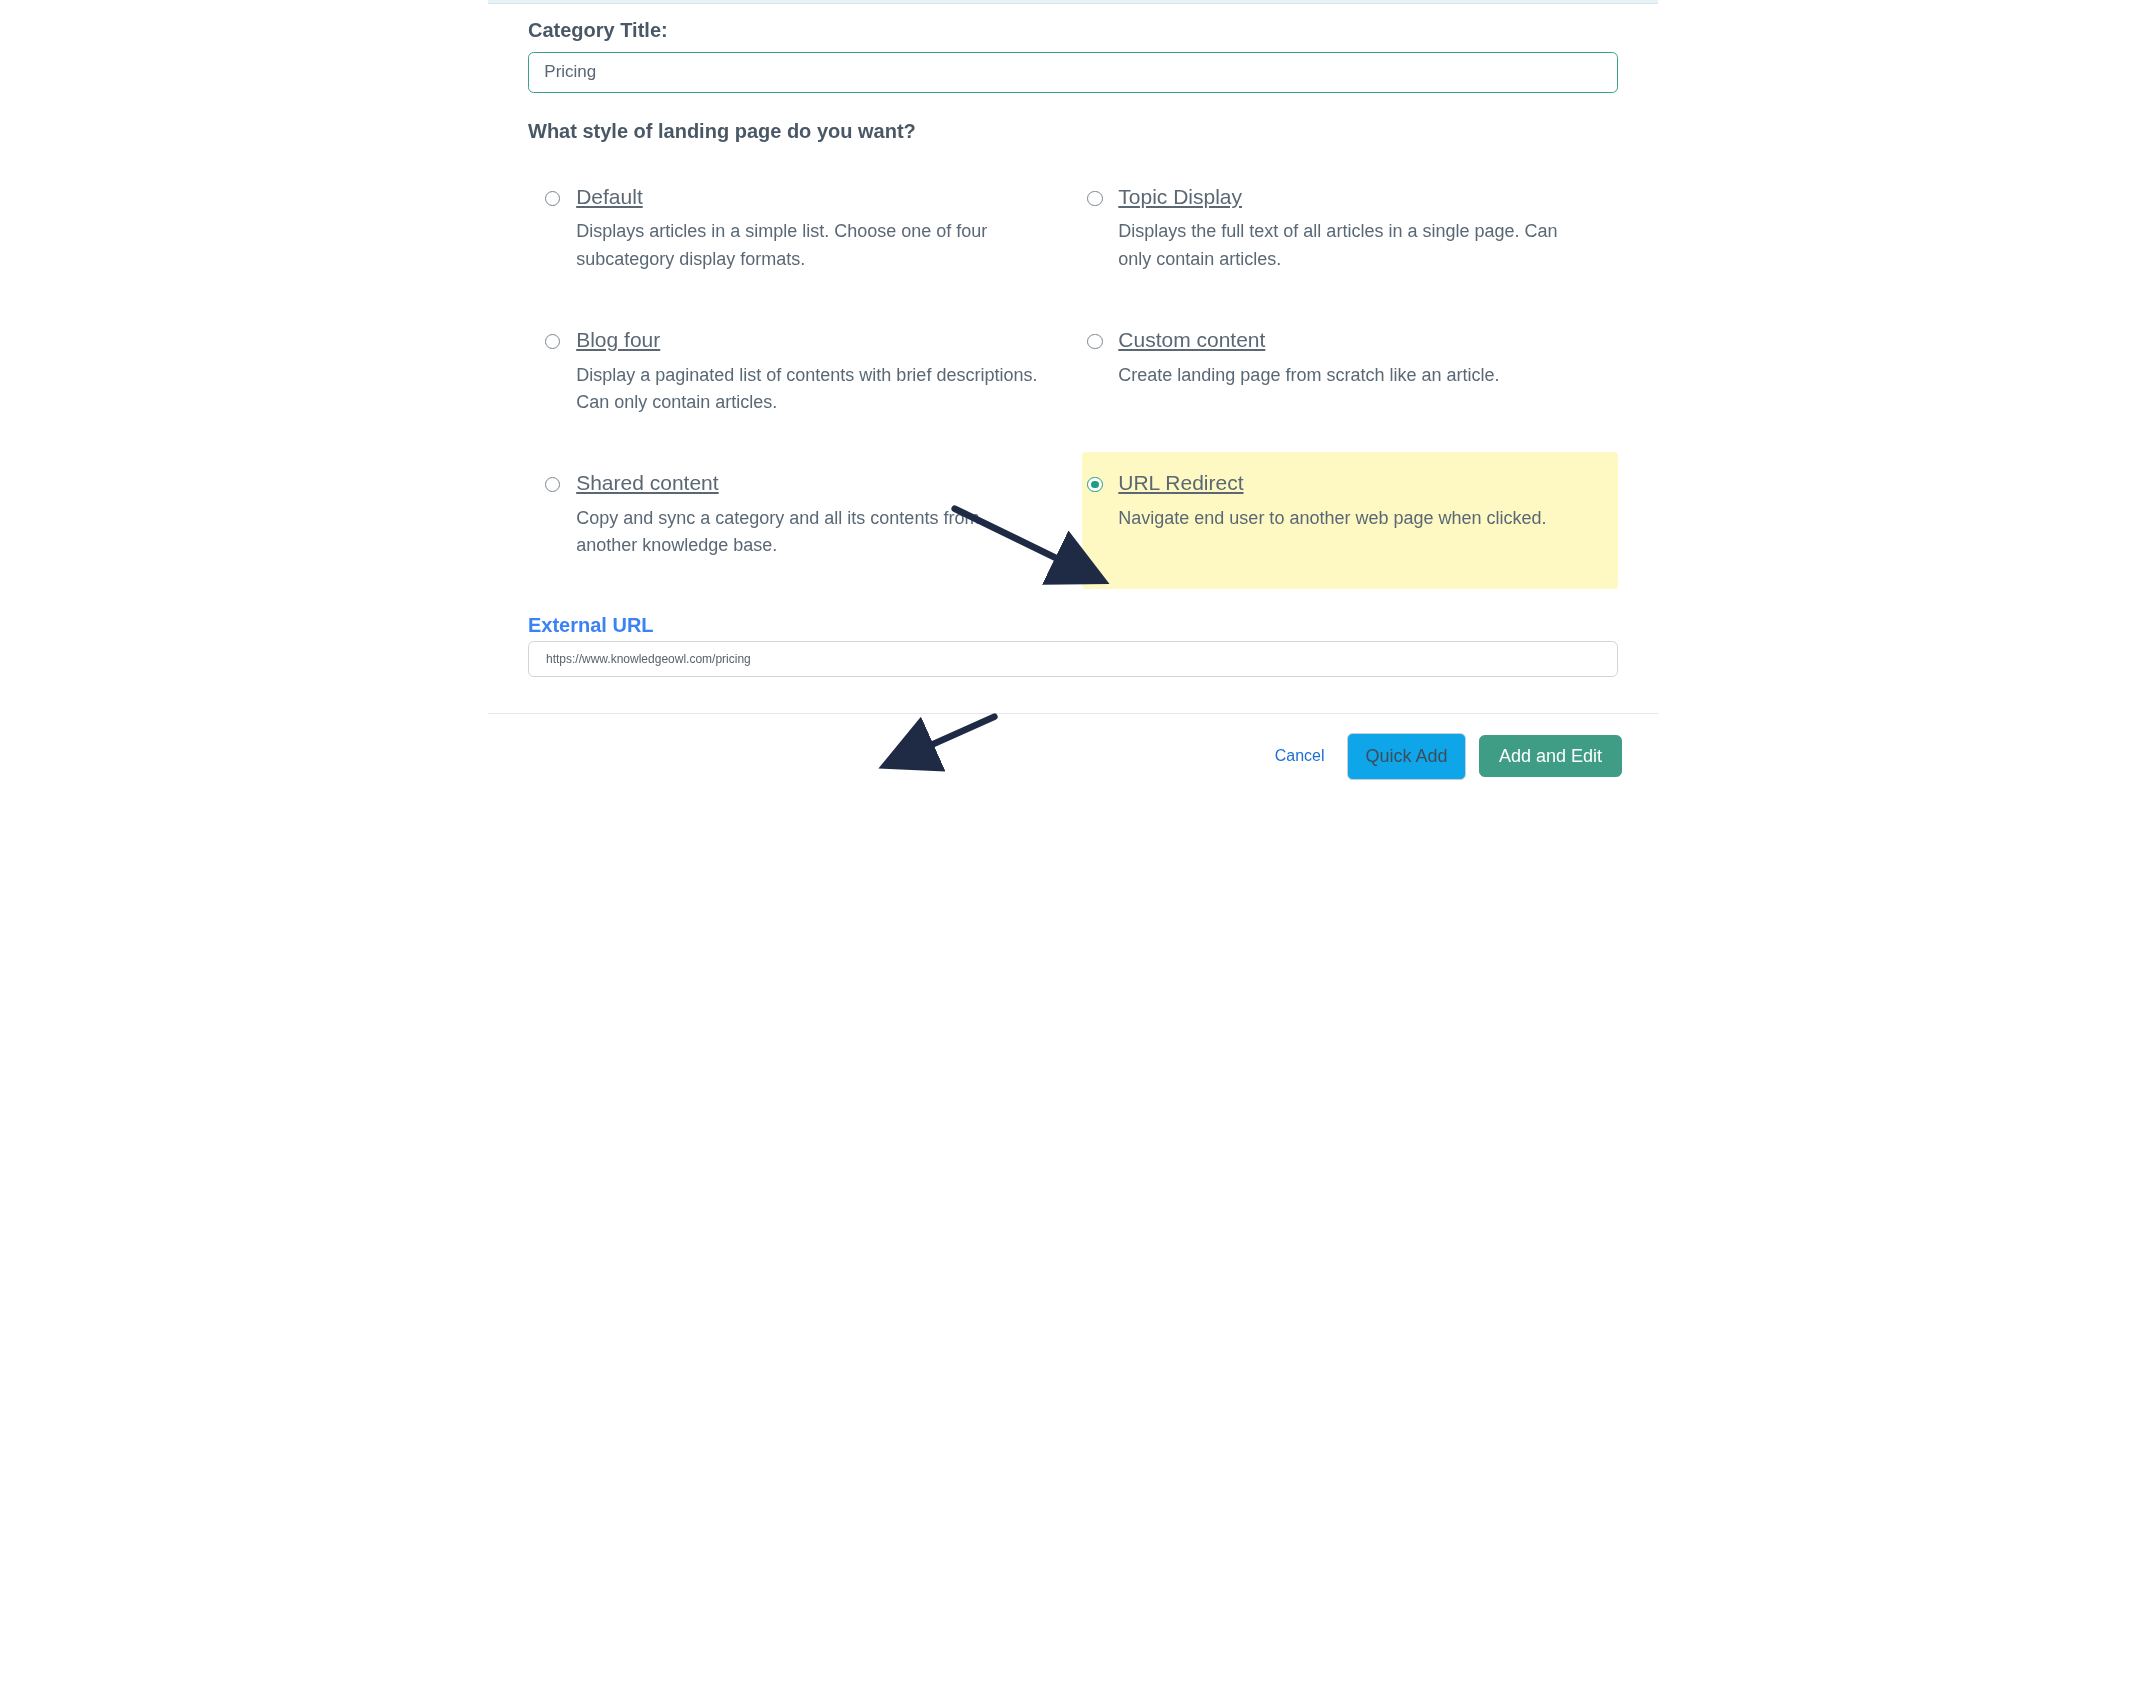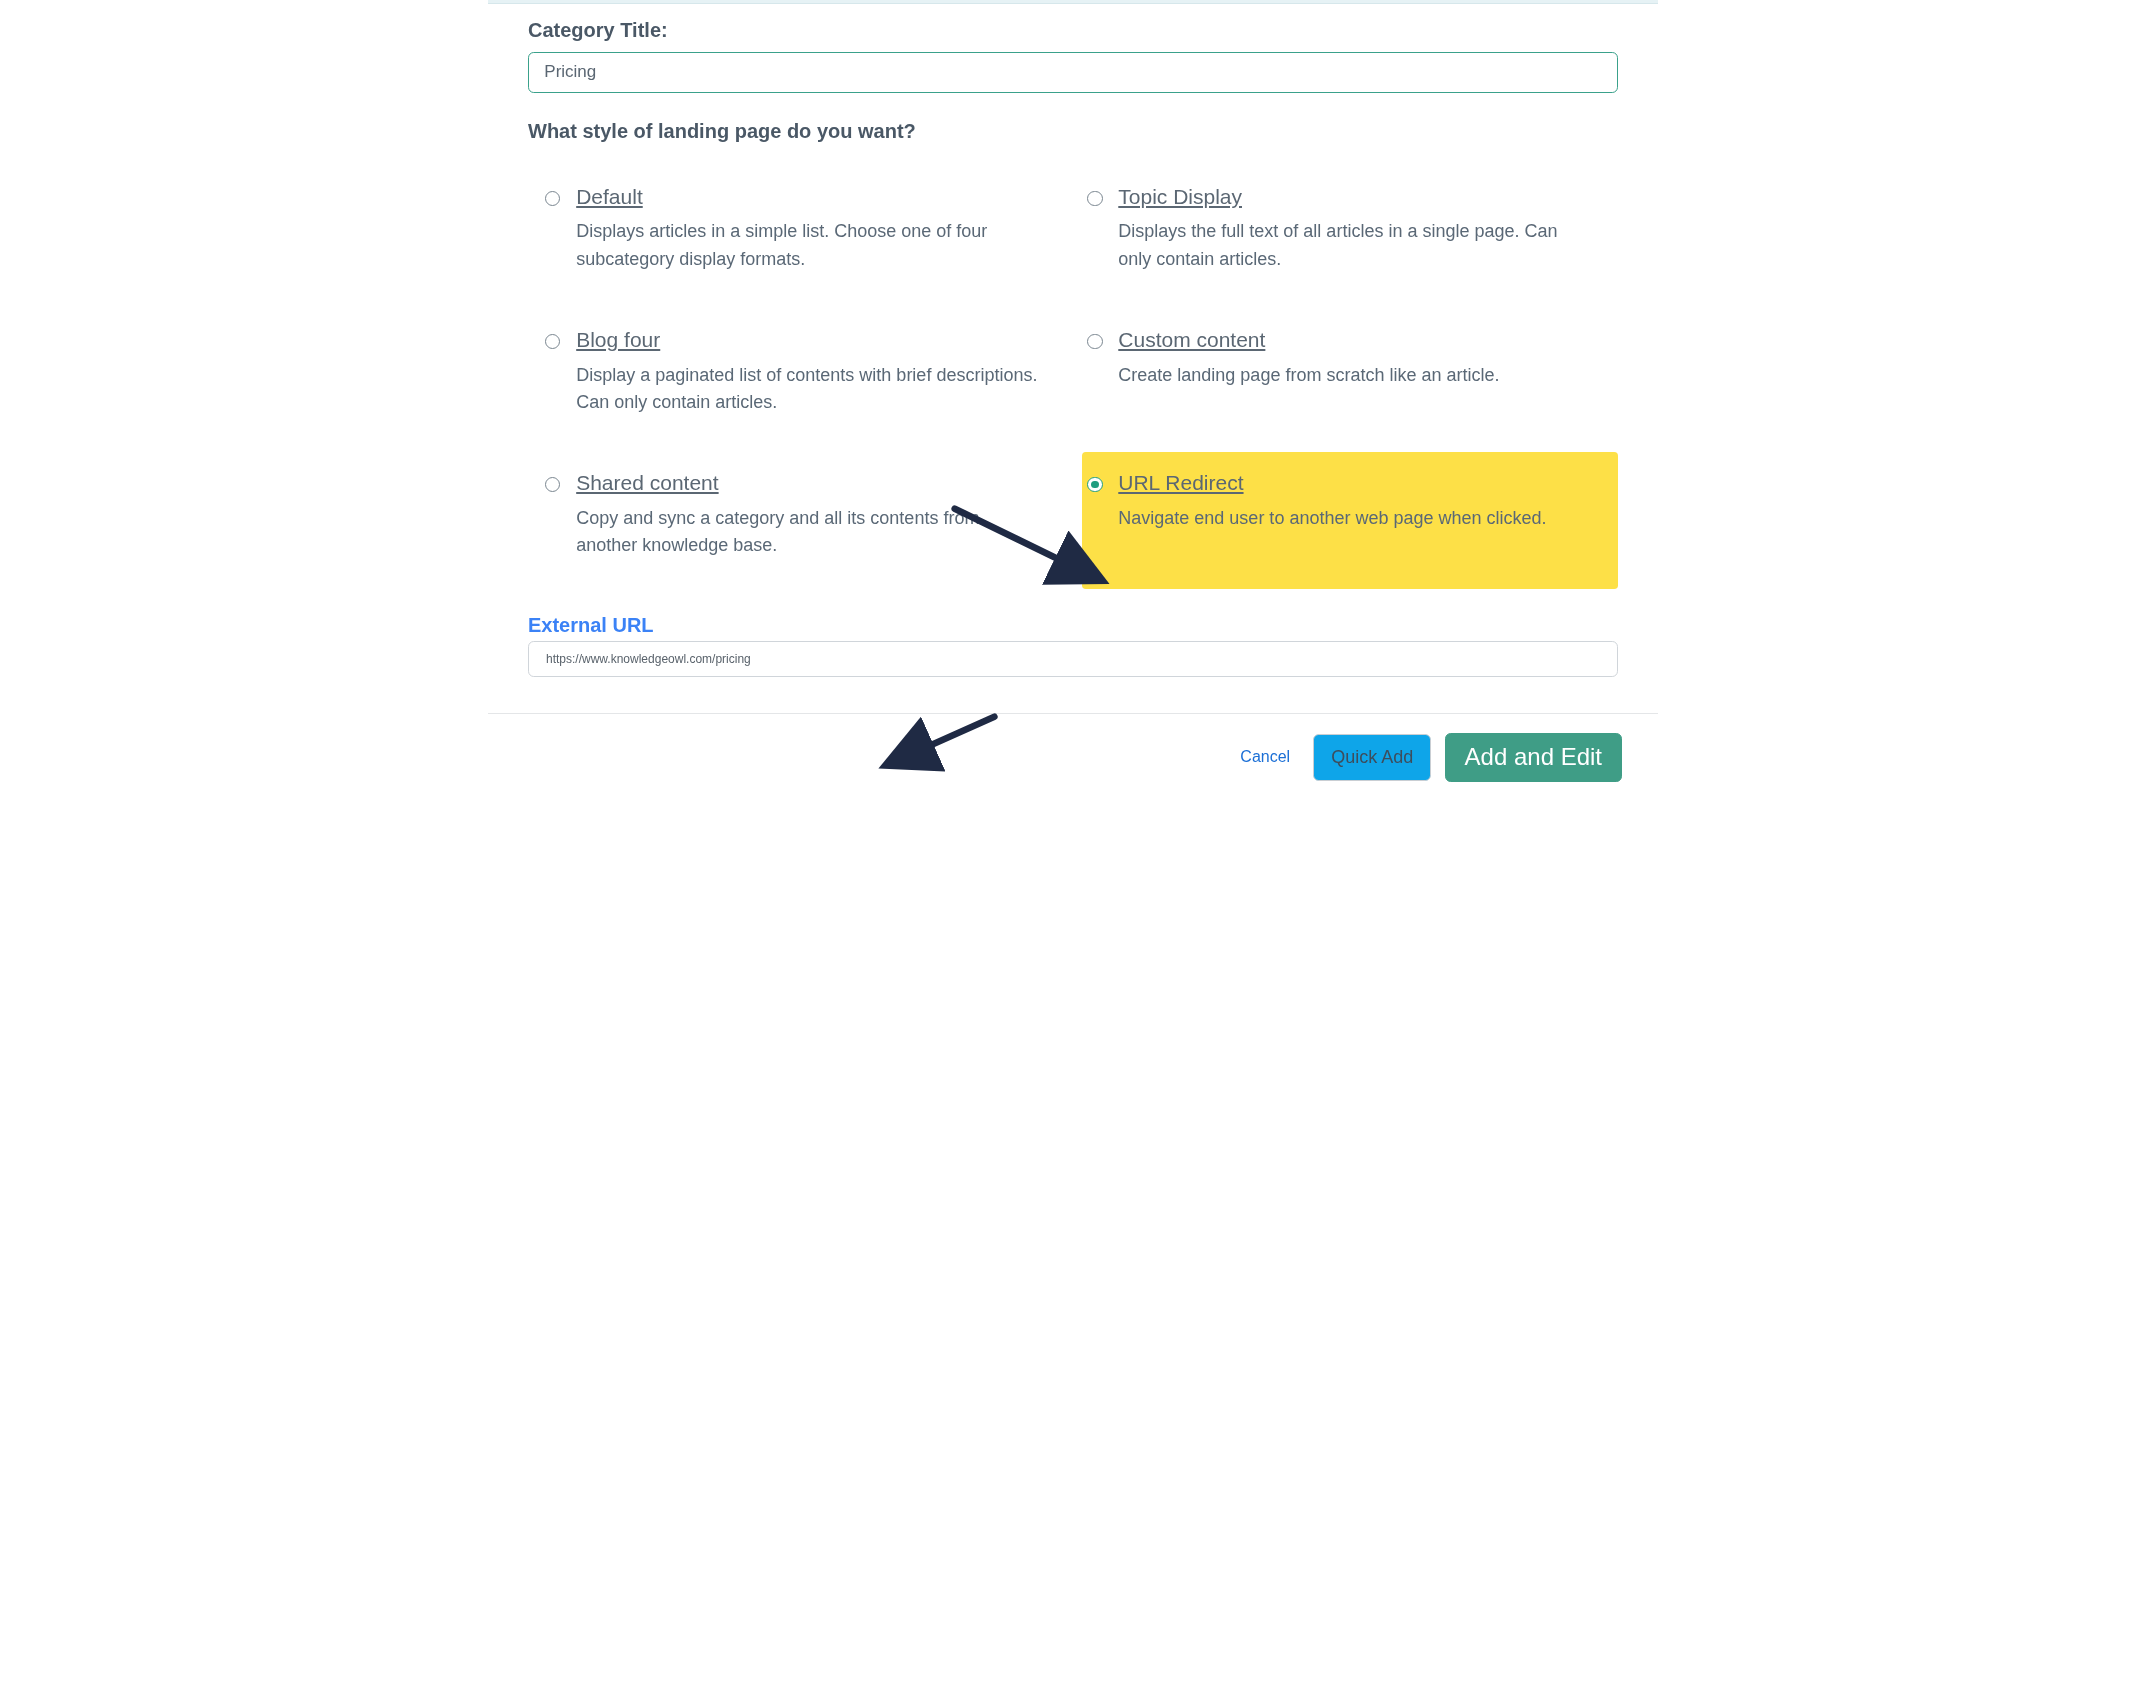--- a/index.html
+++ b/index.html
@@ -55,21 +55,21 @@
     row-gap: 5.7px;
     padding-left: 11.5px;
   }
   .option {
     display: flex;
     align-items: flex-start;
     padding: 19px 17px 29px 5.7px;
     border-radius: 3.8px;
   }
   .option.selected {
-    background: #fde047;
+    background: #fef9c3;
     justify-content: center;
   }
   .radio-wrap {
     flex: 0 0 31px;
     padding-top: 5.7px;
   }
   .radio {
     width: 15.3px;
     height: 15.3px;
     border: 1.4px solid #7a8690;
@@ -138,21 +138,21 @@
   .btn-outline {
     font-size: 18px;
     color: #3d4d5c;
     background: #0ea5e9;
     border: 1px solid #c9ced3;
     border-radius: 5.7px;
     padding: 12px 17px;
     cursor: pointer;
   }
   .btn-primary {
-    font-size: 24px;
+    font-size: 18px;
     color: #fff;
     background: #3f9d86;
     border: 1px solid #3f9d86;
     border-radius: 5.7px;
     padding: 9.6px 19px;
     cursor: pointer;
   }
 
   .arrow {
     position: absolute;

